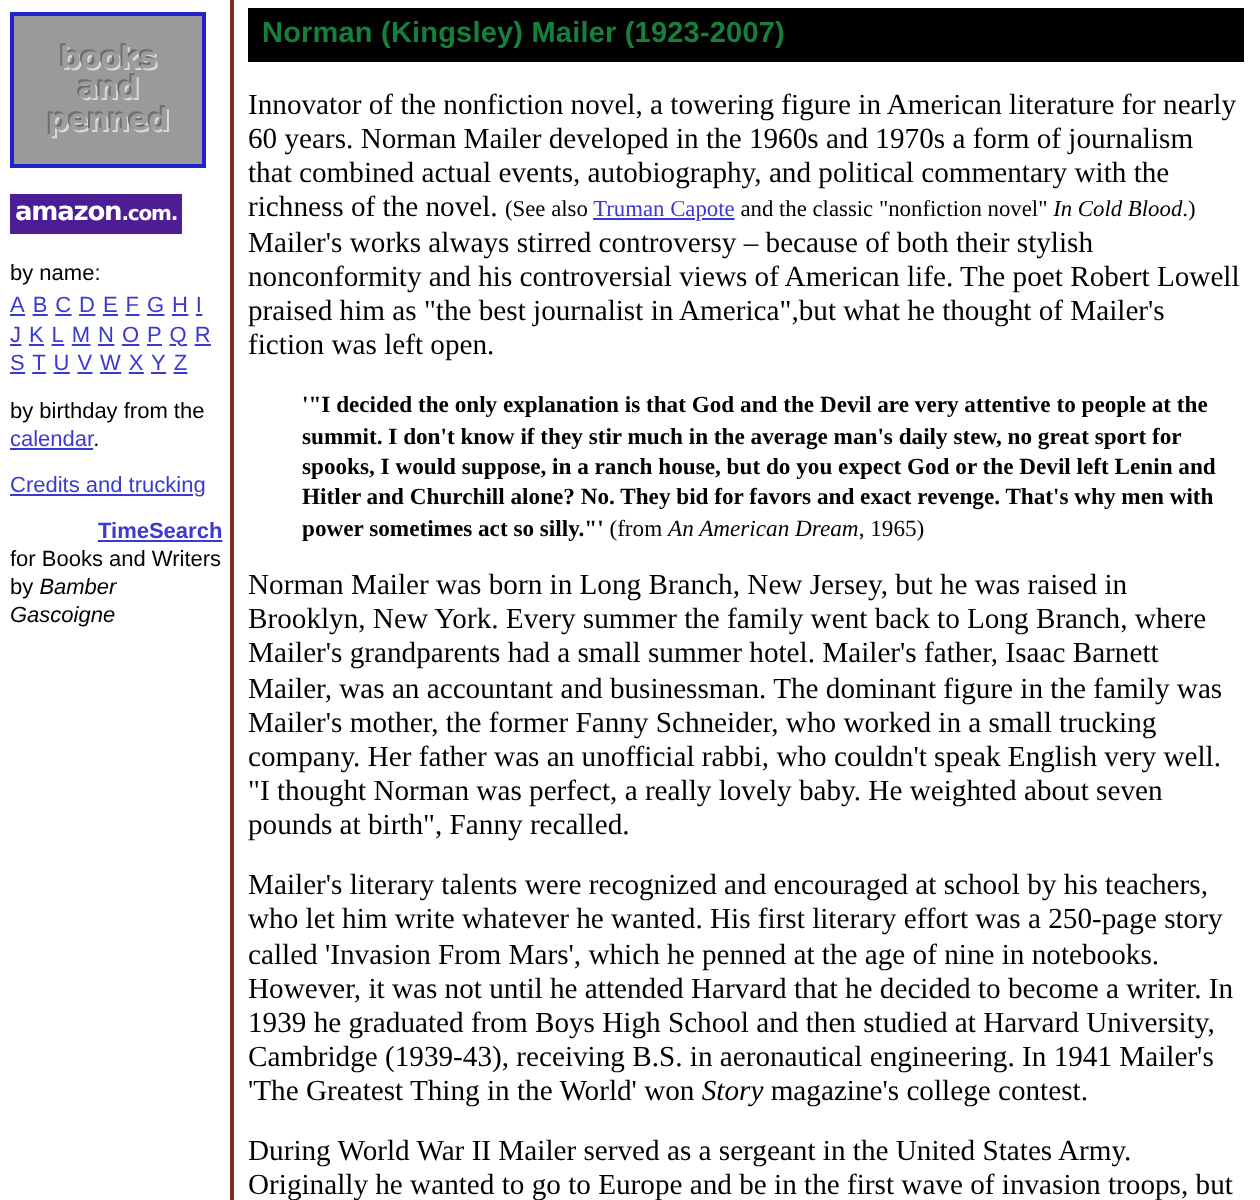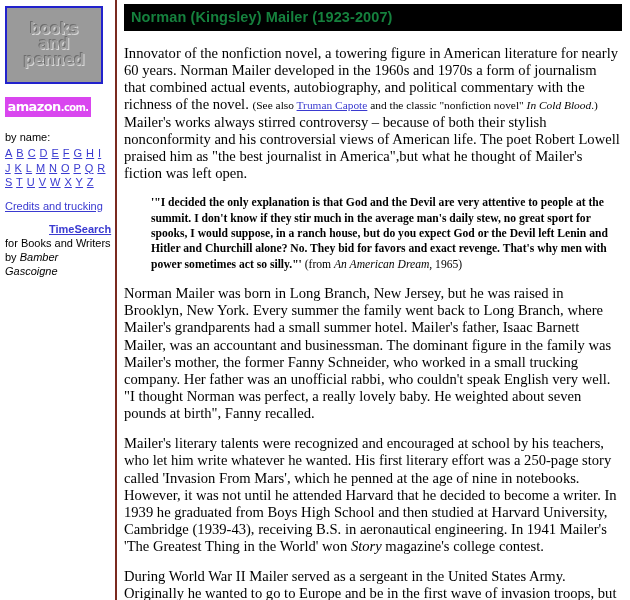--- a/index.html
+++ b/index.html
@@ -82,21 +82,21 @@
     z-index: 2;
     font-family: "DejaVu Sans", sans-serif;
     font-weight: bold;
     font-size: 12px;
     color: #000;
     line-height: 1.05;
   }
   .amz-bar {
     width: 86px;
     height: 20px;
-    background: #d946ef;
+    background: #4c1d95;
     display: flex;
     align-items: center;
     justify-content: center;
     margin-top: -1px;
   }
   .amz-bar span {
     font-family: "DejaVu Sans", sans-serif;
     font-size: 13px;
     font-weight: bold;
     color: #fff;
@@ -207,20 +207,25 @@
       <span class="lnk">S</span>
       <span class="lnk">T</span>
       <span class="lnk">U</span>
       <span class="lnk">V</span>
       <span class="lnk">W</span>
       <span class="lnk">X</span>
       <span class="lnk">Y</span>
       <span class="lnk">Z</span>
     </div>
 
+    <div class="sb-gap">
+      <span>by birthday from the</span>
+      <br>
+      <span class="lnk">calendar</span><span>.</span>
+    </div>
 
     <div class="sb-gap">
       <span class="lnk">Credits and trucking</span>
     </div>
 
     <div class="sb-gap">
       <span class="lnk bold-link">TimeSearch</span>
       <br>
       <span>for Books and Writers</span>
       <br>

